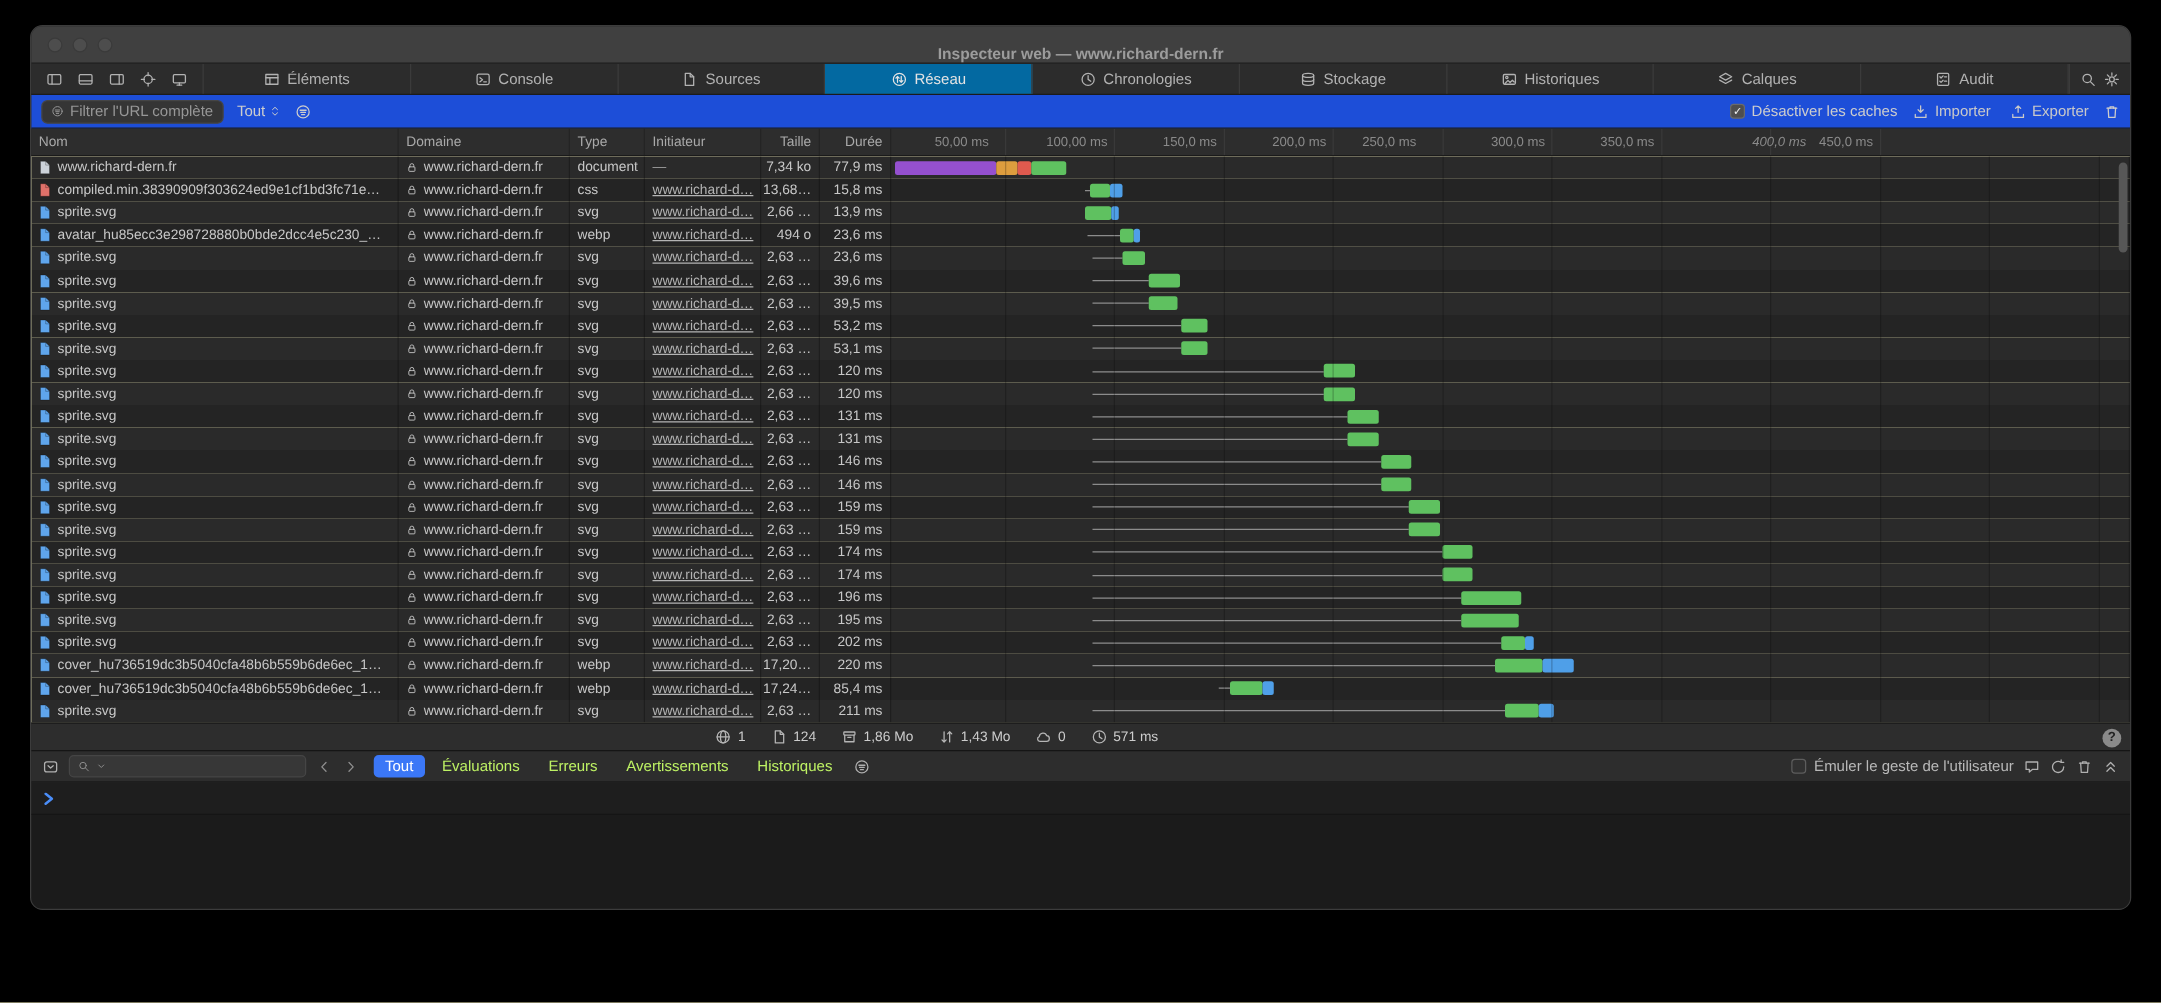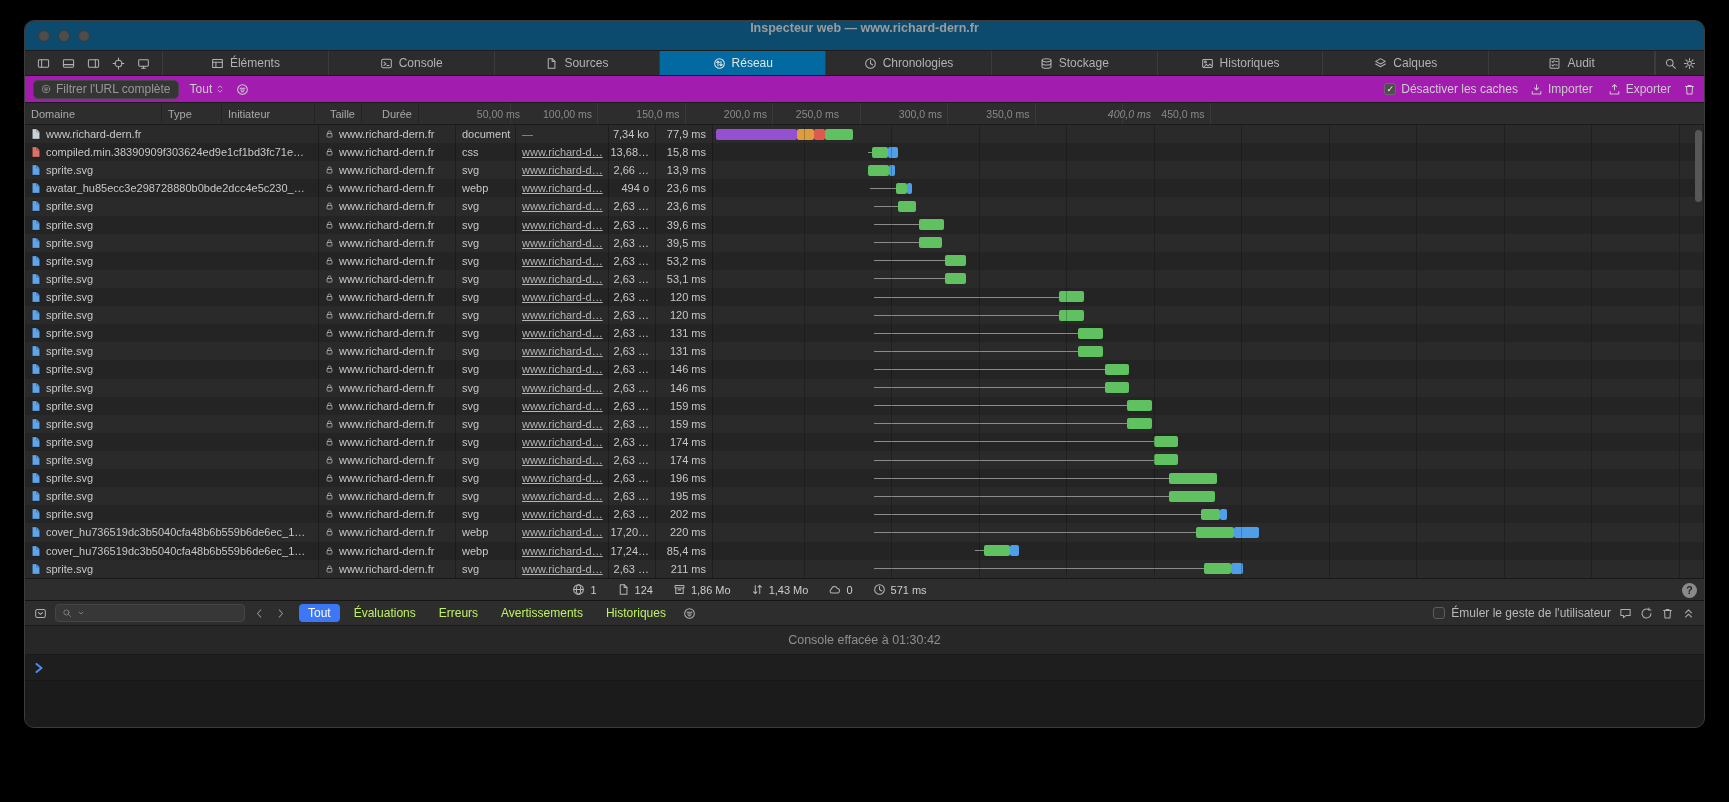--- a/index.html
+++ b/index.html
@@ -8,41 +8,41 @@
     width:1729px; height:802px; overflow:hidden; background:#000;
     font-family:"Liberation Sans","DejaVu Sans",sans-serif;
   }
   .window {
     position:absolute; left:24px; top:20px; width:1681px; height:708px;
     background:#272727; border:1px solid #3c3c3c; border-radius:10px;
     overflow:hidden; display:flex; flex-direction:column;
     box-shadow:0 25px 60px rgba(0,0,0,.75);
   }
   
-  .titlebar { flex:0 0 30px; background:#0c4a6e; border-bottom:1px solid #1c1c1c;
-    display:flex; align-items:flex-start; justify-content:center; position:relative; }
+  .titlebar { flex:0 0 30px; background:#404040; border-bottom:1px solid #1c1c1c;
+    display:flex; align-items:flex-end; justify-content:center; position:relative; }
   .title { color:#9c9c9c; font-size:12.5px; font-weight:600; }
   .traffic { position:absolute; left:13px; top:0; height:100%; display:flex; align-items:center; gap:8px; }
   .light { width:12px; height:12px; border-radius:50%; background:#4d4d4d; border:1px solid #3a3a3a; }
   
   .tabbar { flex:0 0 25px; background:#2c2c2c; border-bottom:1px solid #1b1b1b;
     display:flex; align-items:stretch; color:#b2b2b2; }
   .pane-icons { display:flex; align-items:center; gap:12px; padding:0 12px; border-right:1px solid #3b3b3b; }
   #main-tabs { flex:1; display:flex; align-items:stretch; min-width:0; }
   .tab { flex:1; display:flex; align-items:center; justify-content:center; gap:6px;
     font-size:12px; border-right:1px solid #3b3b3b; white-space:nowrap; min-width:0; }
   .tab.active { background:#0369a1; color:#e4e4e4; }
   .toolbar-right { display:flex; align-items:center; gap:6px; padding:0 8px; }
   .ico { display:inline-flex; align-items:center; justify-content:center; }
   .ico svg { width:13px; height:13px; stroke:currentColor; fill:none; stroke-width:1.1;
     stroke-linecap:round; stroke-linejoin:round; }
   .ico.small svg { width:10px; height:10px; }
   .ico.lock svg { width:9px; height:10px; }
   
-  .filterbar { flex:0 0 27px; background:#a21caf; border-bottom:1px solid #1b1b1b;
+  .filterbar { flex:0 0 27px; background:#1d4ed8; border-bottom:1px solid #1b1b1b;
     display:flex; align-items:center; gap:9px; padding:0 8px; font-size:12px; color:#cdcdcd; }
   .ffield { display:flex; align-items:center; gap:5px; height:19px; padding:0 7px;
     background:#353535; border:1px solid #454545; border-radius:5px; color:#979797; }
   .scope { display:flex; align-items:center; gap:3px; padding:0 2px; }
   .spacer { flex:1; }
   .chk { display:flex; align-items:center; gap:5px; }
   .cbox { width:12px; height:12px; border-radius:3px; background:#4e4e4e; border:1px solid #6a6a6a;
     display:flex; align-items:center; justify-content:center; color:#efefef; font-size:9px; line-height:1; }
   .cbox.empty { background:#313131; border-color:#5d5d5d; color:transparent; }
   .fbtn { display:flex; align-items:center; gap:5px; color:#c9c9c9; padding:0 3px; }
@@ -317,28 +317,29 @@
     <span class="ico" id="ic-trash1">
         <svg viewBox="0 0 14 14">
           <path d="M2.8 3.8h8.4"></path>
           <path d="M5.4 3.8V2.6h3.2v1.2"></path>
           <path d="M3.8 3.8l.5 8h5.4l.5-8"></path>
         </svg>
       </span>
   </div>
 
   <div class="thead">
+    <div class="hcell c-name">Nom</div>
     <div class="hcell c-domain">Domaine</div>
     <div class="hcell c-type">Type</div>
     <div class="hcell c-init">Initiateur</div>
     <div class="hcell c-size right">Taille</div>
     <div class="hcell c-dur right">Durée</div>
     <div class="hcell c-wf" id="timeline-head">
         <div class="tickline" style="left: 90.5px;"></div>
-        <div class="ticklab" style="left: 29px; text-align: center;">50,00 ms</div>
+        <div class="ticklab" style="left: 6px; text-align: center;">50,00 ms</div>
         <div class="tickline" style="left: 178px;"></div>
         <div class="ticklab" style="left: 101px;">100,00 ms</div>
         <div class="tickline" style="left: 265.5px;"></div>
         <div class="ticklab" style="left: 188.5px;">150,0 ms</div>
         <div class="tickline" style="left: 353px;"></div>
         <div class="ticklab" style="left: 276px;">200,0 ms</div>
         <div class="tickline" style="left: 440.5px;"></div>
         <div class="ticklab" style="left: 348px;">250,0 ms</div>
         <div class="tickline" style="left: 528px;"></div>
         <div class="ticklab" style="left: 451px;">300,0 ms</div>
@@ -1406,23 +1407,20 @@
         </svg>
       </span>
     <span class="ico cicon" id="ic-collapse">
         <svg viewBox="0 0 14 14">
           <path d="M3.8 6.4L7 3.2l3.2 3.2"></path>
           <path d="M3.8 10.8L7 7.6l3.2 3.2"></path>
         </svg>
       </span>
   </div>
 
-  <div class="console-msg">
-    <span>Console effacée à 01:30:42</span>
-  </div>
 
   <div class="console-prompt">
     <svg width="8" height="10" viewBox="0 0 8 10">
       <path d="M1.5 1l5 4-5 4" fill="none" stroke="#4a8df8" stroke-width="2" stroke-linecap="round" stroke-linejoin="round"></path>
     </svg>
   </div>
   <div class="console-rest"></div>
 
 </div>
 

